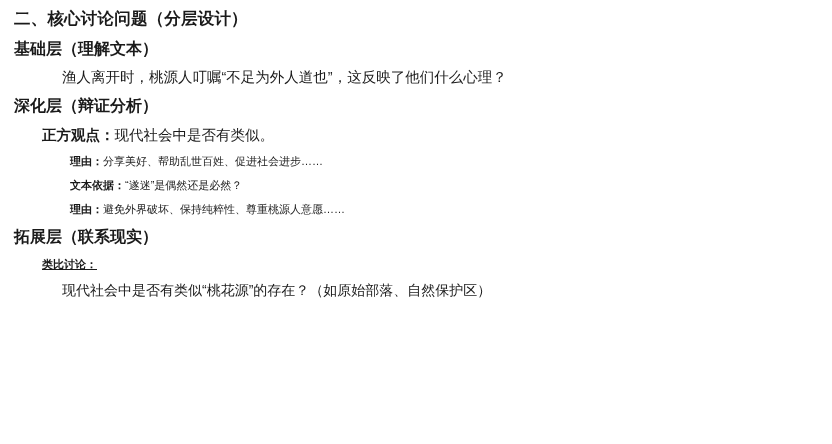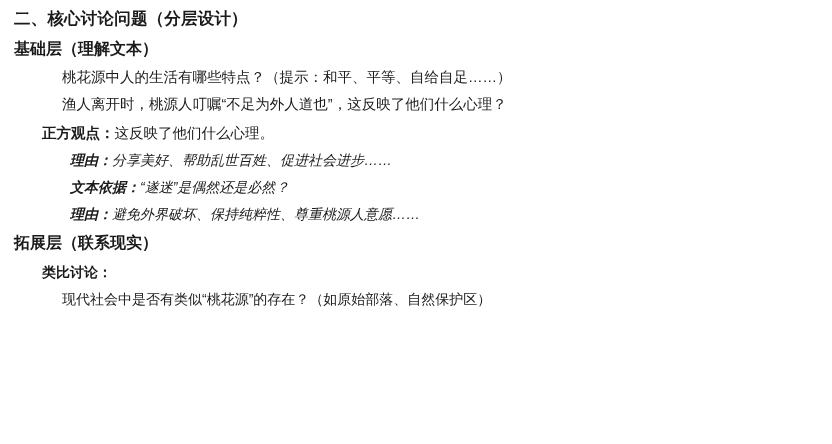--- a/index.html
+++ b/index.html
@@ -43,54 +43,54 @@
   .stance {
     font-size: 14.5px;
     font-weight: bold;
     margin: 14px 0 0 0;
     padding-left: 28px;
   }
   .stance .stance-text {
     font-weight: normal;
   }
   .sub {
-    font-size: 14px;
+    font-size: 11px;
     margin: 13px 0 0 0;
     padding-left: 56px;
-    font-style: italic;
   }
   .sub .sub-label {
     font-weight: bold;
   }
   .topic {
-    font-size: 14px;
+    font-size: 11px;
     font-weight: bold;
     margin: 14px 0 0 0;
     padding-left: 28px;
+    text-decoration: underline;
   }
   .topic-q {
     font-size: 14px;
     margin: 13px 0 0 0;
     padding-left: 48px;
   }
 </style>
 </head>
 <body>
 
 <div class="page">
 
   <div class="h-section line">二、核心讨论问题（分层设计）</div>
 
   <div class="h-layer line">基础层（理解文本）</div>
-  <div class="q line">桃花源中人的生活有哪些特点？（提示：和平、平等、自给自足……）</div>
   <div class="q line">渔人离开时，桃源人叮嘱“不足为外人道也”，这反映了他们什么心理？</div>
 
+  <div class="h-layer line">深化层（辩证分析）</div>
 
   <div class="stance line">
-    <span>正方观点：</span><span class="stance-text">这反映了他们什么心理。</span>
+    <span>正方观点：</span><span class="stance-text">现代社会中是否有类似。</span>
   </div>
   <div class="sub line">
     <span class="sub-label">理由：</span><span>分享美好、帮助乱世百姓、促进社会进步……</span>
   </div>
 
   <div class="sub line">
     <span class="sub-label">文本依据：</span><span>“遂迷”是偶然还是必然？</span>
   </div>
   <div class="sub line">
     <span class="sub-label">理由：</span><span>避免外界破坏、保持纯粹性、尊重桃源人意愿……</span>

